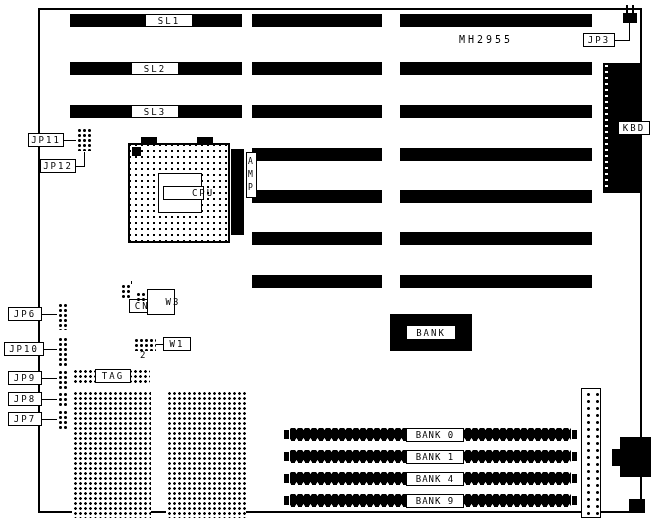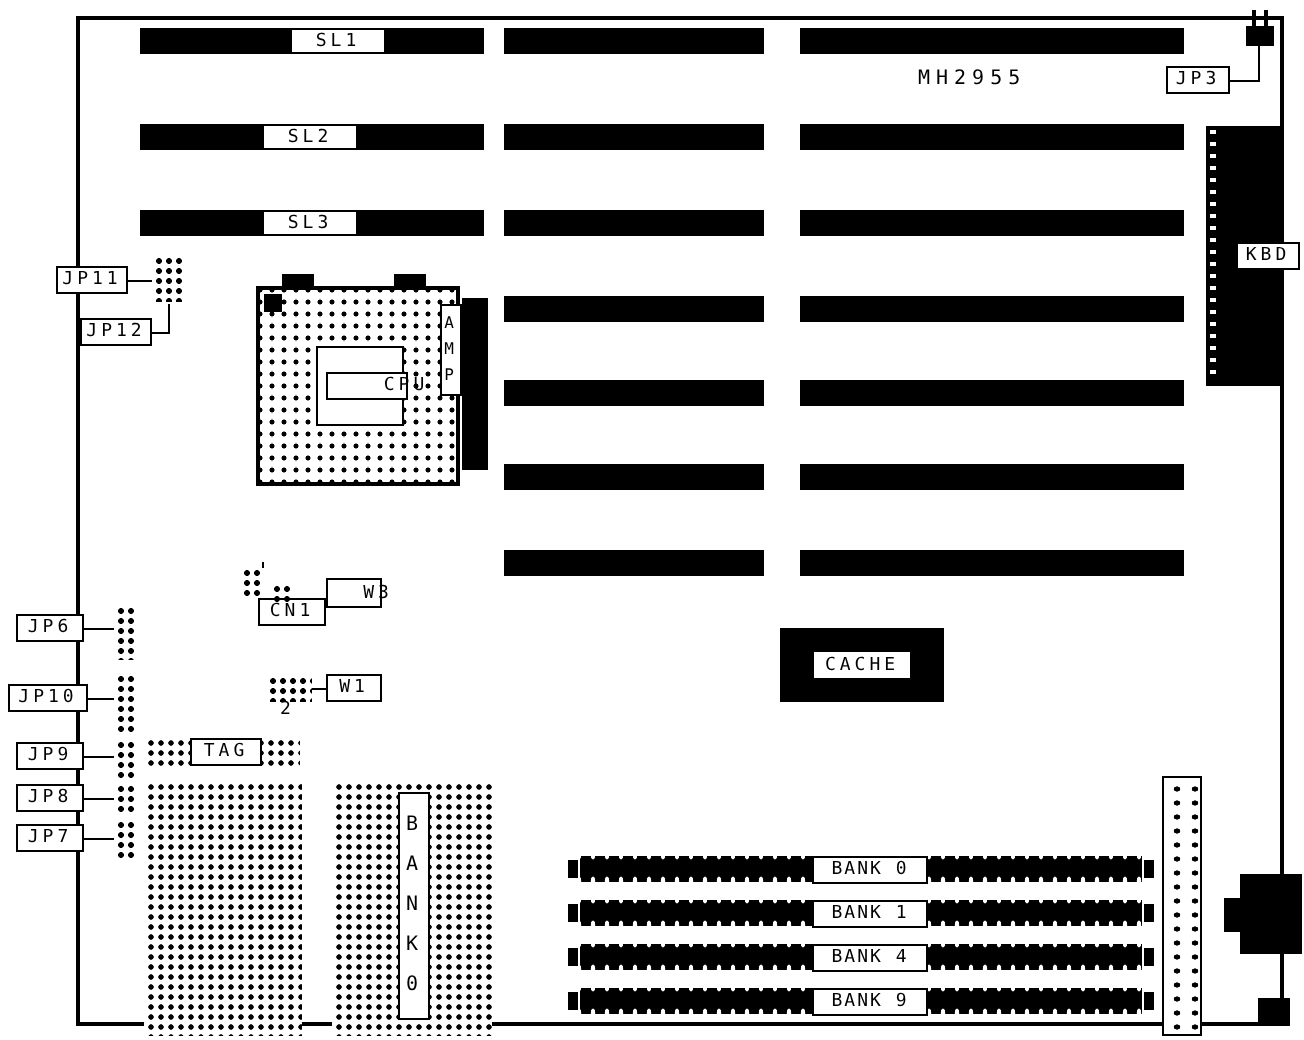--- a/index.html
+++ b/index.html
@@ -84,34 +84,34 @@
   <div class="abs label" style="left:606px;top:121px;width:32px;height:14px;margin-left:12px;">KBD</div>
 
   <div class="abs blk" style="left:141px;top:137px;width:16px;height:7px;"></div>
   <div class="abs blk" style="left:197px;top:137px;width:16px;height:7px;"></div>
   <div class="abs cpu" style="left:128px;top:143px;width:102px;height:100px;"></div>
   <div class="abs blk" style="left:132px;top:147px;width:9px;height:9px;"></div>
   <div class="abs" style="left:158px;top:173px;width:44px;height:40px;background:#fff;border:1px solid #000;"></div>
   <div class="abs label" style="left:163px;top:186px;width:34px;height:14px;padding-left:39px;">CPU</div>
 
   <div class="abs blk" style="left:231px;top:149px;width:13px;height:86px;"></div>
-  <div class="abs vlabel" style="left:220px;top:152px;width:11px;height:46px;font-size:8px;line-height:13px;padding-top:2px;">AMP</div>
+  <div class="abs vlabel" style="left:246px;top:152px;width:11px;height:46px;font-size:8px;line-height:13px;padding-top:2px;">AMP</div>
 
   <div class="abs pins" style="left:76px;top:127px;width:17px;height:24px;"></div>
   <div class="abs hline" style="left:64px;top:140px;width:12px;"></div>
   <div class="abs hline" style="left:76px;top:166px;width:9px;"></div>
   <div class="abs vline" style="left:84px;top:152px;height:14px;"></div>
   <div class="abs label" style="left:28px;top:133px;width:36px;height:14px;">JP11</div>
   <div class="abs label" style="left:40px;top:159px;width:36px;height:14px;">JP12</div>
 
   <div class="abs pins" style="left:120px;top:283px;width:12px;height:16px;"></div>
   <div class="abs vline" style="left:131px;top:281px;height:3px;"></div>
   <div class="abs label" style="left:129px;top:267px;width:34px;height:14px;margin-top:32px;">CN1</div>
   <div class="abs pins" style="left:135px;top:291px;width:11px;height:11px;"></div>
-  <div class="abs label" style="left:163px;top:289px;width:28px;height:15px;padding-left:24px;">W3</div>
+  <div class="abs label" style="left:147px;top:289px;width:28px;height:26px;padding-left:24px;">W3</div>
 
   <div class="abs pins" style="left:57px;top:302px;width:11px;height:28px;"></div>
   <div class="abs hline" style="left:42px;top:314px;width:15px;"></div>
   <div class="abs label" style="left:8px;top:307px;width:34px;height:14px;">JP6</div>
 
   <div class="abs pins" style="left:57px;top:336px;width:11px;height:32px;"></div>
   <div class="abs hline" style="left:44px;top:349px;width:13px;"></div>
   <div class="abs label" style="left:4px;top:342px;width:40px;height:14px;">JP10</div>
 
   <div class="abs pins" style="left:57px;top:369px;width:11px;height:20px;"></div>
@@ -129,24 +129,23 @@
   <div class="abs pins" style="left:133px;top:337px;width:23px;height:14px;"></div>
   <div class="abs hline" style="left:156px;top:344px;width:7px;"></div>
   <div class="abs label" style="left:163px;top:337px;width:28px;height:14px;">W1</div>
   <div class="abs" style="left:140px;top:350px;font-size:9px;">2</div>
 
   <div class="abs dotfield" style="left:72px;top:368px;width:78px;height:16px;"></div>
   <div class="abs label" style="left:95px;top:369px;width:36px;height:14px;">TAG</div>
 
   <div class="abs dotfield" style="left:72px;top:390px;width:79px;height:128px;"></div>
   <div class="abs dotfield" style="left:166px;top:390px;width:80px;height:128px;"></div>
-  <div class="abs vlabel" style="left:199px;top:396px;width:16px;height:114px;line-height:20px;padding-top:6px;">BANK0</div>
 
   <div class="abs blk" style="left:390px;top:314px;width:82px;height:37px;"></div>
-  <div class="abs label" style="left:406px;top:325px;width:50px;height:15px;">CACHE</div>
+  <div class="abs label" style="left:406px;top:325px;width:50px;height:15px;">BANK</div>
 
   <div class="abs simm" style="left:290px;top:428px;width:281px;"></div>
   <div class="abs simm" style="left:290px;top:450px;width:281px;"></div>
   <div class="abs simm" style="left:290px;top:472px;width:281px;"></div>
   <div class="abs simm" style="left:290px;top:494px;width:281px;"></div>
   <div class="abs label" style="left:406px;top:428px;width:58px;height:14px;letter-spacing:1px;">BANK 0</div>
   <div class="abs label" style="left:406px;top:450px;width:58px;height:14px;letter-spacing:1px;">BANK 1</div>
   <div class="abs label" style="left:406px;top:472px;width:58px;height:14px;letter-spacing:1px;">BANK 4</div>
   <div class="abs label" style="left:406px;top:494px;width:58px;height:14px;letter-spacing:1px;">BANK 9</div>
 

